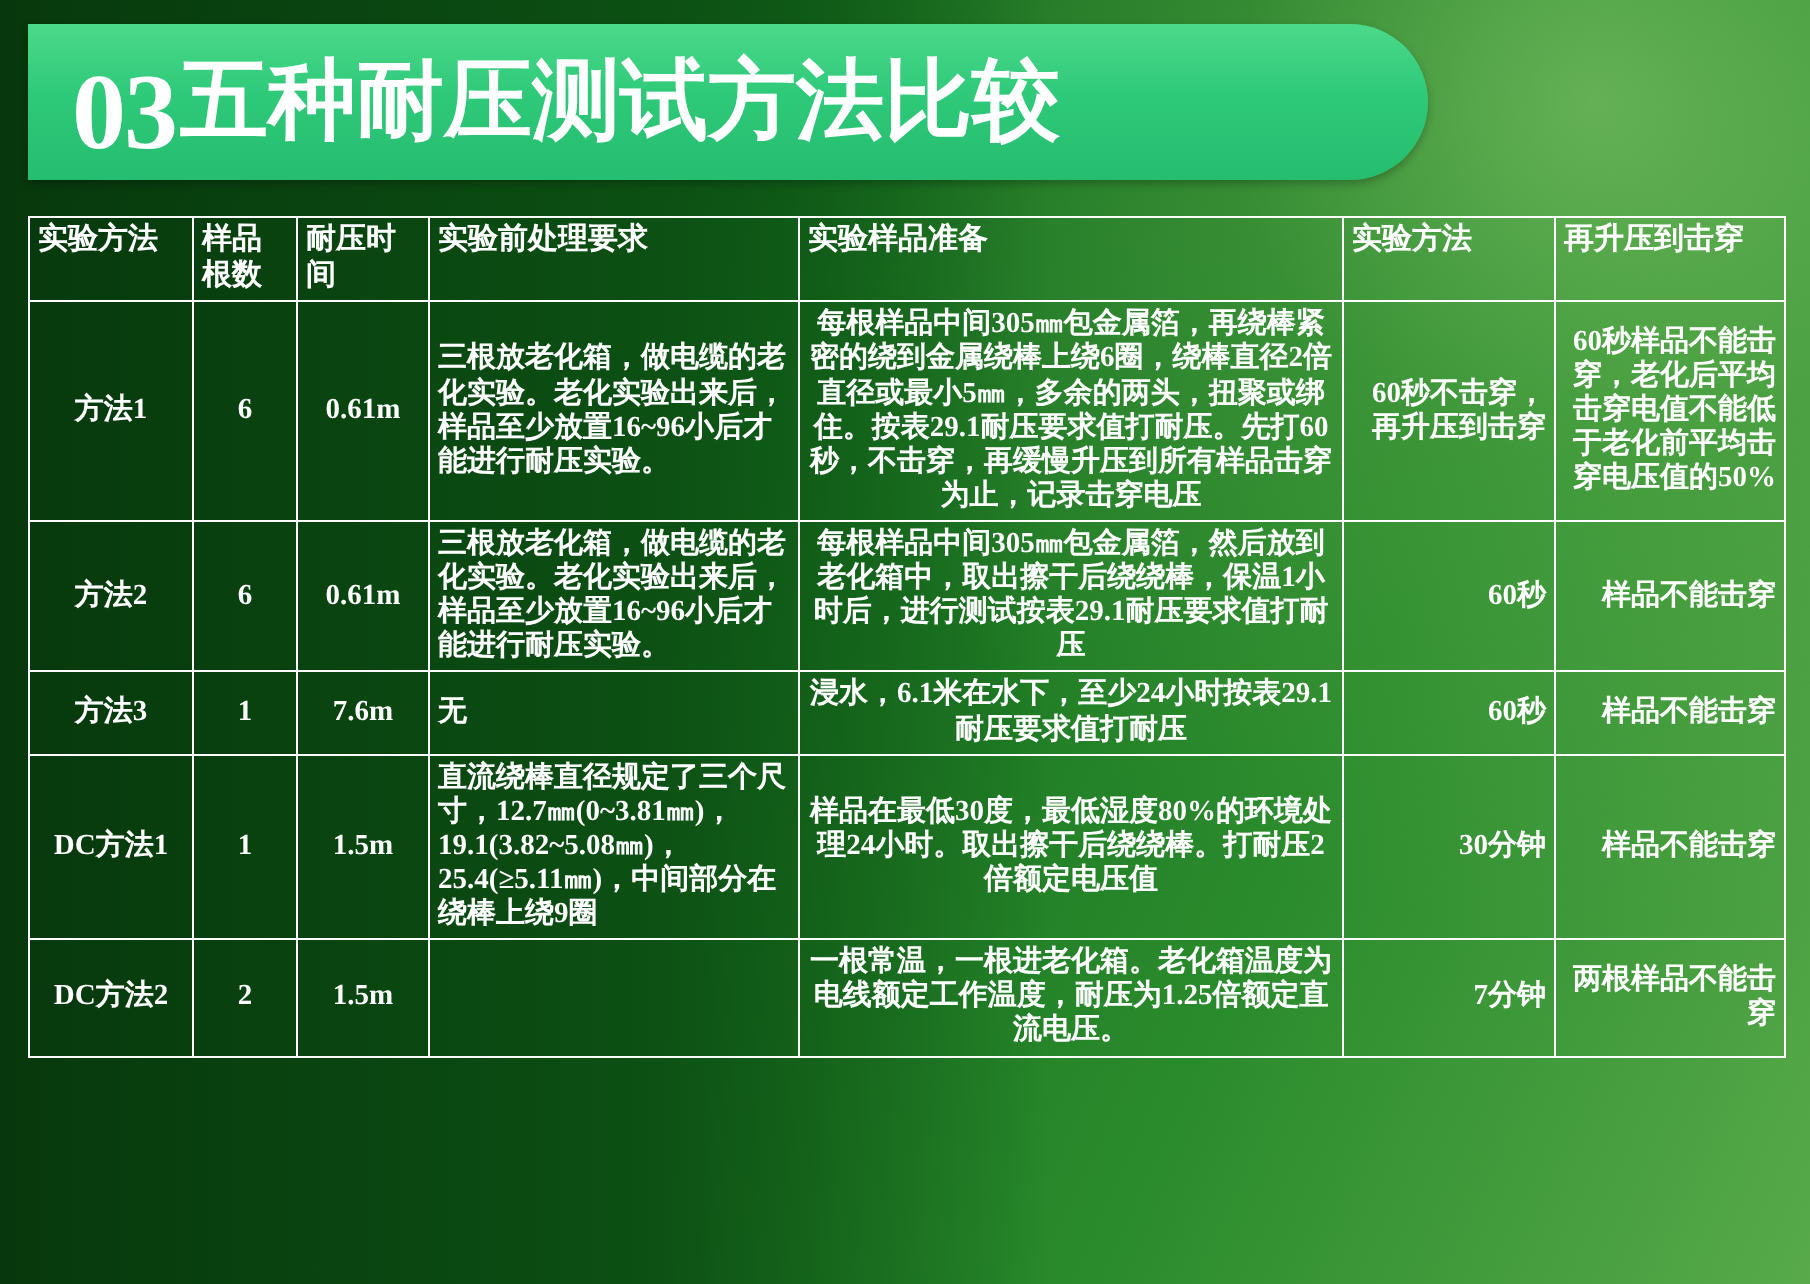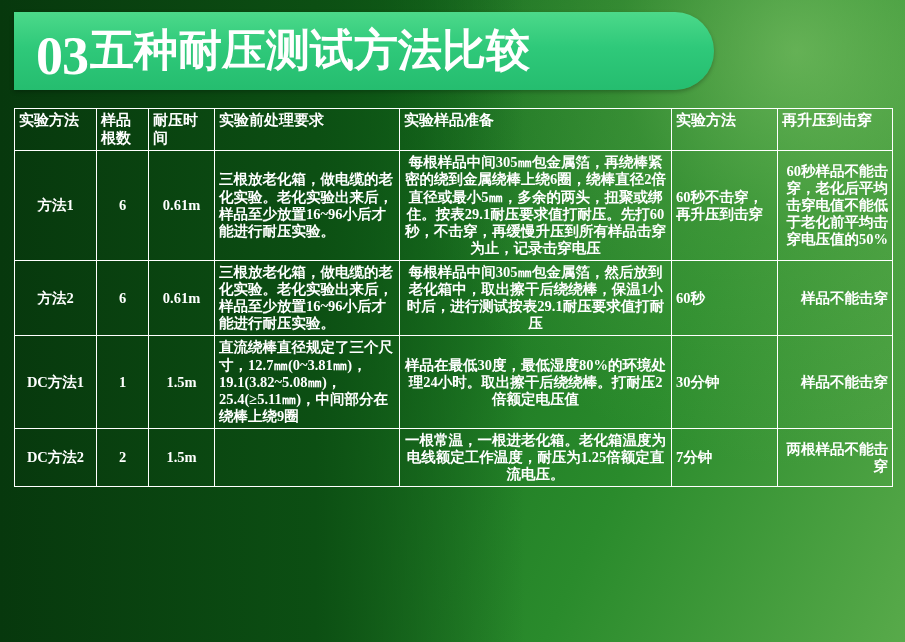--- a/index.html
+++ b/index.html
@@ -79,21 +79,21 @@
   table.spec th {
     font-size: 15px;
     text-align: left;
     vertical-align: top;
   }
   td.c-method { text-align: center; font-size: 15px; }
   td.c-num { text-align: center; font-size: 15px; }
   td.c-len { text-align: center; font-size: 14px; margin-left: 19px; }
   td.c-pre { text-align: left; font-size: 14.5px; }
   td.c-prep { text-align: center; font-size: 14.5px; }
-  td.c-time { text-align: left; font-size: 14.5px; }
+  td.c-time { text-align: right; font-size: 14.5px; }
   td.c-result { text-align: right; font-size: 14.5px; }
 
   
   col.w1 { width: 82px; }
   col.w2 { width: 52px; }
   col.w3 { width: 66px; }
   col.w4 { width: 185px; }
   col.w5 { width: 272px; }
   col.w6 { width: 106px; }
   col.w7 { width: 115px; }
@@ -145,20 +145,29 @@
     <tr>
       <td class="c-method">方法2</td>
       <td class="c-num">6</td>
       <td class="c-len">0.61m</td>
       <td class="c-pre justify">三根放老化箱，做电缆的老化实验。老化实验出来后，样品至少放置16~96小后才能进行耐压实验。</td>
       <td class="c-prep justify">每根样品中间305㎜包金属箔，然后放到老化箱中，取出擦干后绕绕棒，保温1小时后，进行测试按表29.1耐压要求值打耐压</td>
       <td class="c-time">60秒</td>
       <td class="c-result">样品不能击穿</td>
     </tr>
     <tr>
+      <td class="c-method">方法3</td>
+      <td class="c-num">1</td>
+      <td class="c-len">7.6m</td>
+      <td class="c-pre">无</td>
+      <td class="c-prep justify">浸水，6.1米在水下，至少24小时按表29.1耐压要求值打耐压</td>
+      <td class="c-time">60秒</td>
+      <td class="c-result">样品不能击穿</td>
+    </tr>
+    <tr>
       <td class="c-method">DC方法1</td>
       <td class="c-num">1</td>
       <td class="c-len">1.5m</td>
       <td class="c-pre justify">直流绕棒直径规定了三个尺寸，12.7㎜(0~3.81㎜)，19.1(3.82~5.08㎜)，25.4(≥5.11㎜)，中间部分在绕棒上绕9圈</td>
       <td class="c-prep justify">样品在最低30度，最低湿度80%的环境处理24小时。取出擦干后绕绕棒。打耐压2倍额定电压值</td>
       <td class="c-time">30分钟</td>
       <td class="c-result">样品不能击穿</td>
     </tr>
     <tr>
       <td class="c-method">DC方法2</td>

